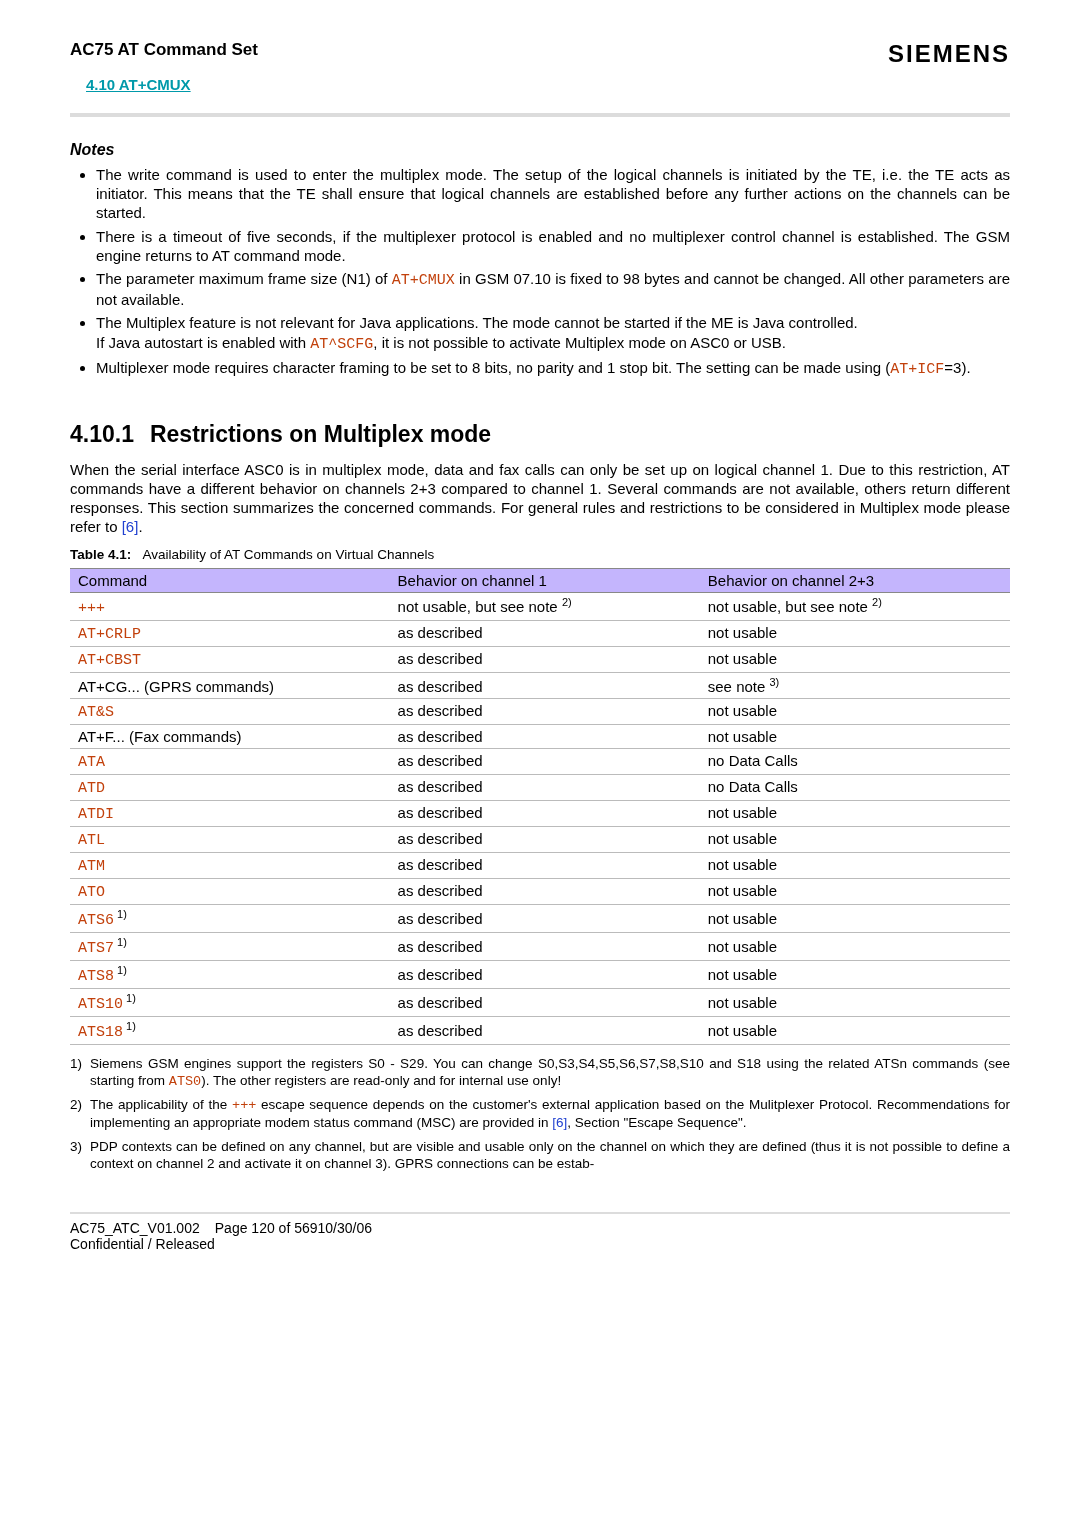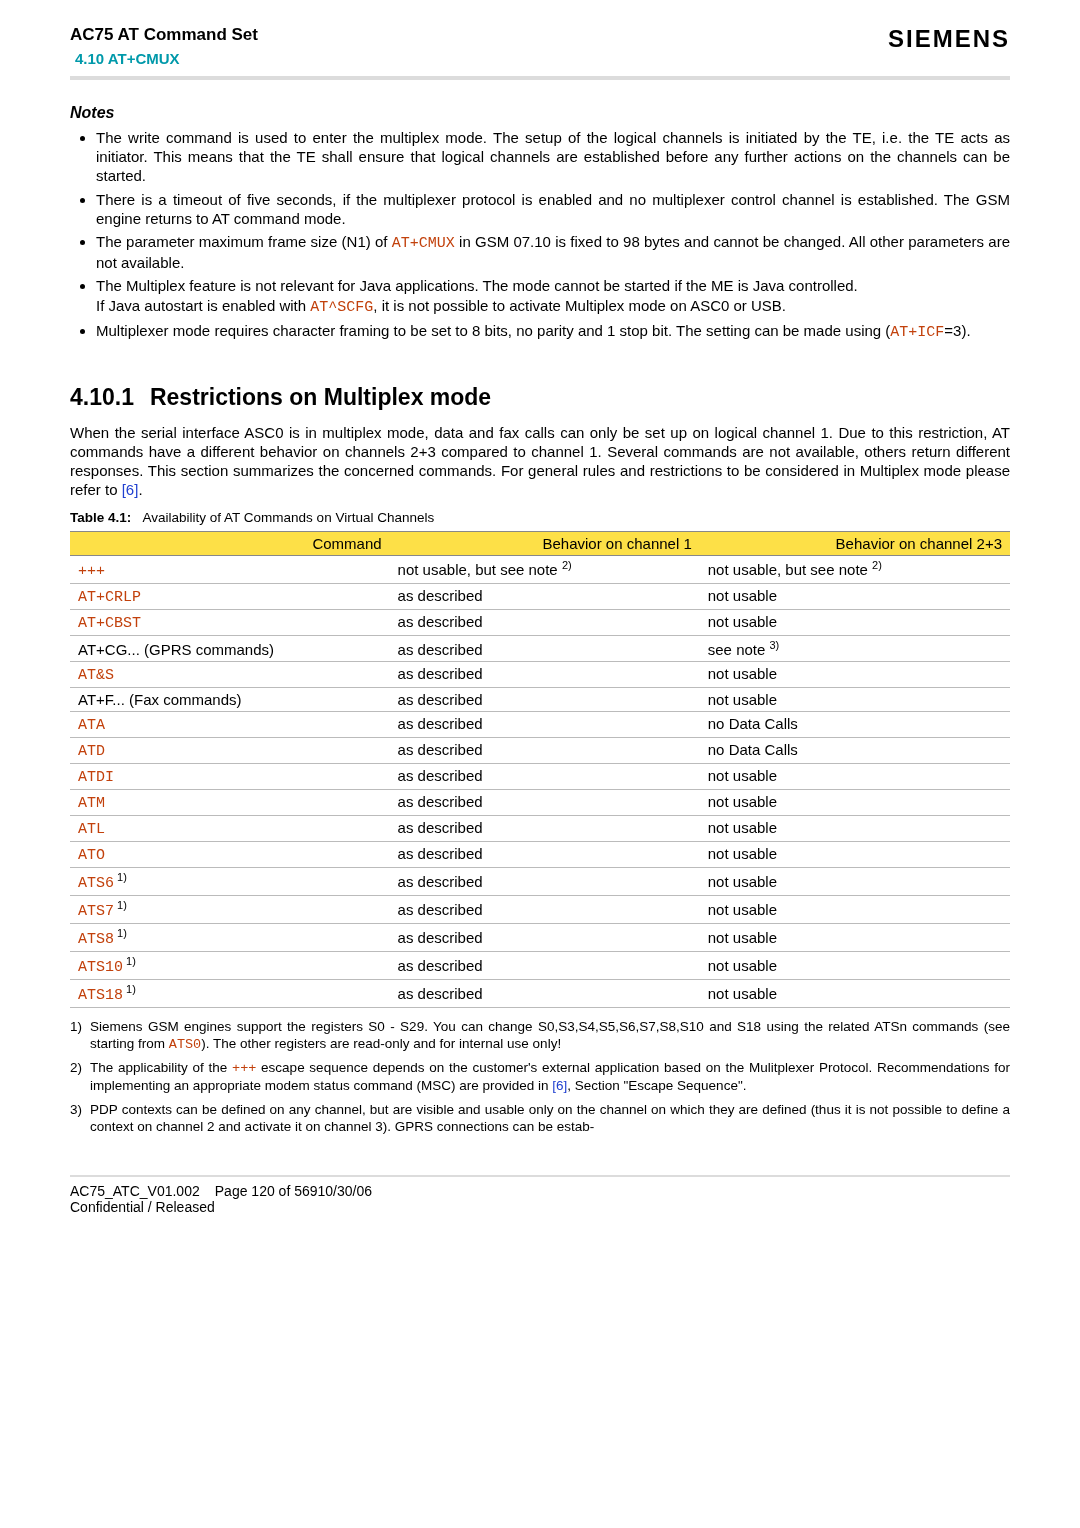--- a/index.html
+++ b/index.html
@@ -4,39 +4,40 @@
 <style>
   * { box-sizing: border-box; }
   body {
     margin: 0;
     font-family: Arial, Helvetica, sans-serif;
     color: #000;
     background: #fff;
     width: 1080px;
   }
   .page {
-    padding: 25px 70px 30px 70px;
+    padding: 40px 70px 30px 70px;
   }
   .header {
     display: flex;
     justify-content: space-between;
     align-items: flex-start;
     margin-bottom: 4px;
   }
   .header-left { }
   .doc-title {
     font-weight: bold;
     font-size: 17px;
     margin: 0;
   }
   .doc-subtitle {
     font-weight: bold;
     font-size: 15px;
     color: #0099aa;
-    margin: 5px;
+    margin: 16px;
+    text-decoration: underline;
   }
   .logo {
     font-weight: 900;
     font-size: 24px;
     letter-spacing: 2px;
     color: #000;
   }
   .hr {
     border: none;
     border-top: 4px solid #dcdcdc;
@@ -82,23 +83,23 @@
     font-size: 13.5px;
     margin: 0 0 6px 0;
   }
   .table-caption b { font-weight: bold; }
   table.at {
     width: 100%;
     border-collapse: collapse;
     font-size: 15px;
   }
   table.at th {
-    text-align: right;
+    text-align: left;
     font-weight: normal;
-    background: #fde047;
+    background: #c4b5fd;
     border-top: 1px solid #888;
     border-bottom: 1px solid #888;
     padding: 3px 8px;
   }
   table.at td {
     border-bottom: 1px solid #bbb;
     padding: 3px 8px;
     vertical-align: baseline;
   }
   .supnote { font-size: 11px; vertical-align: super; }
@@ -216,26 +217,26 @@
           <td><span class="mono">ATD</span></td>
           <td>as described</td>
           <td>no Data Calls</td>
         </tr>
         <tr>
           <td><span class="mono">ATDI</span></td>
           <td>as described</td>
           <td>not usable</td>
         </tr>
         <tr>
+          <td><span class="mono">ATL</span></td>
+          <td>as described</td>
+          <td>not usable</td>
+        </tr>
+        <tr>
           <td><span class="mono">ATM</span></td>
-          <td>as described</td>
-          <td>not usable</td>
-        </tr>
-        <tr>
-          <td><span class="mono">ATL</span></td>
           <td>as described</td>
           <td>not usable</td>
         </tr>
         <tr>
           <td><span class="mono">ATO</span></td>
           <td>as described</td>
           <td>not usable</td>
         </tr>
         <tr>
           <td><span class="mono">ATS6</span><span class="supnote"> 1)</span></td>

